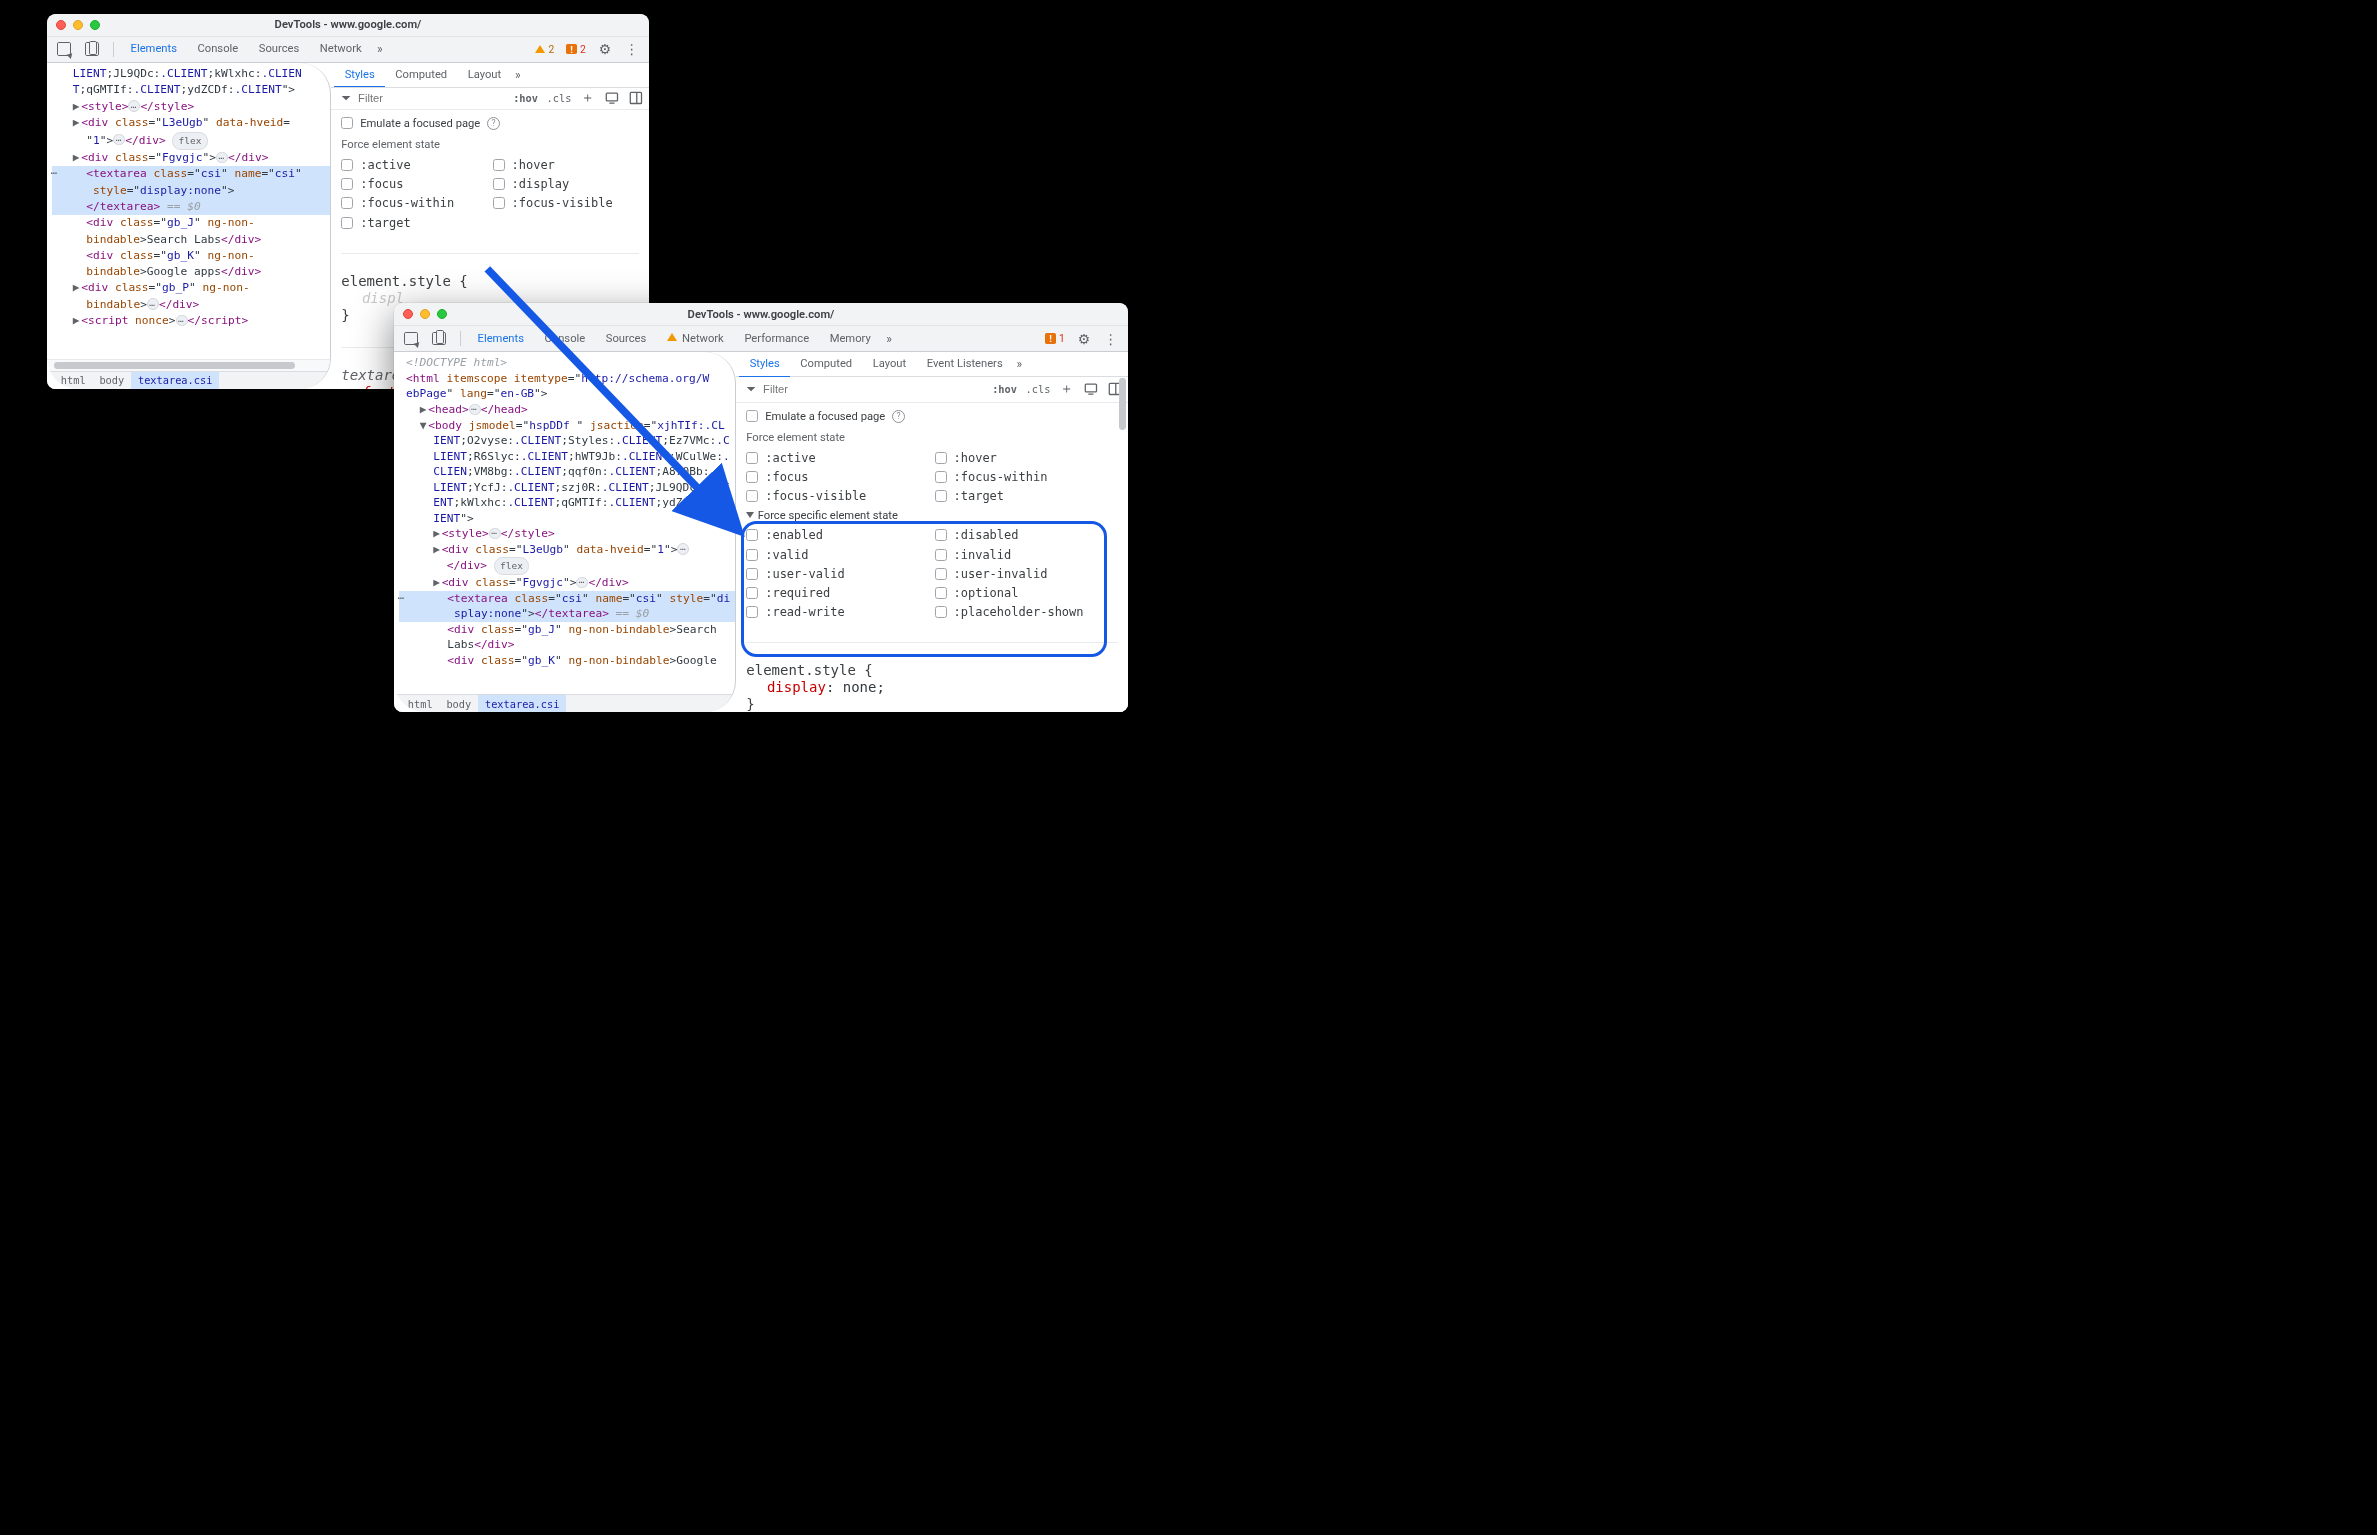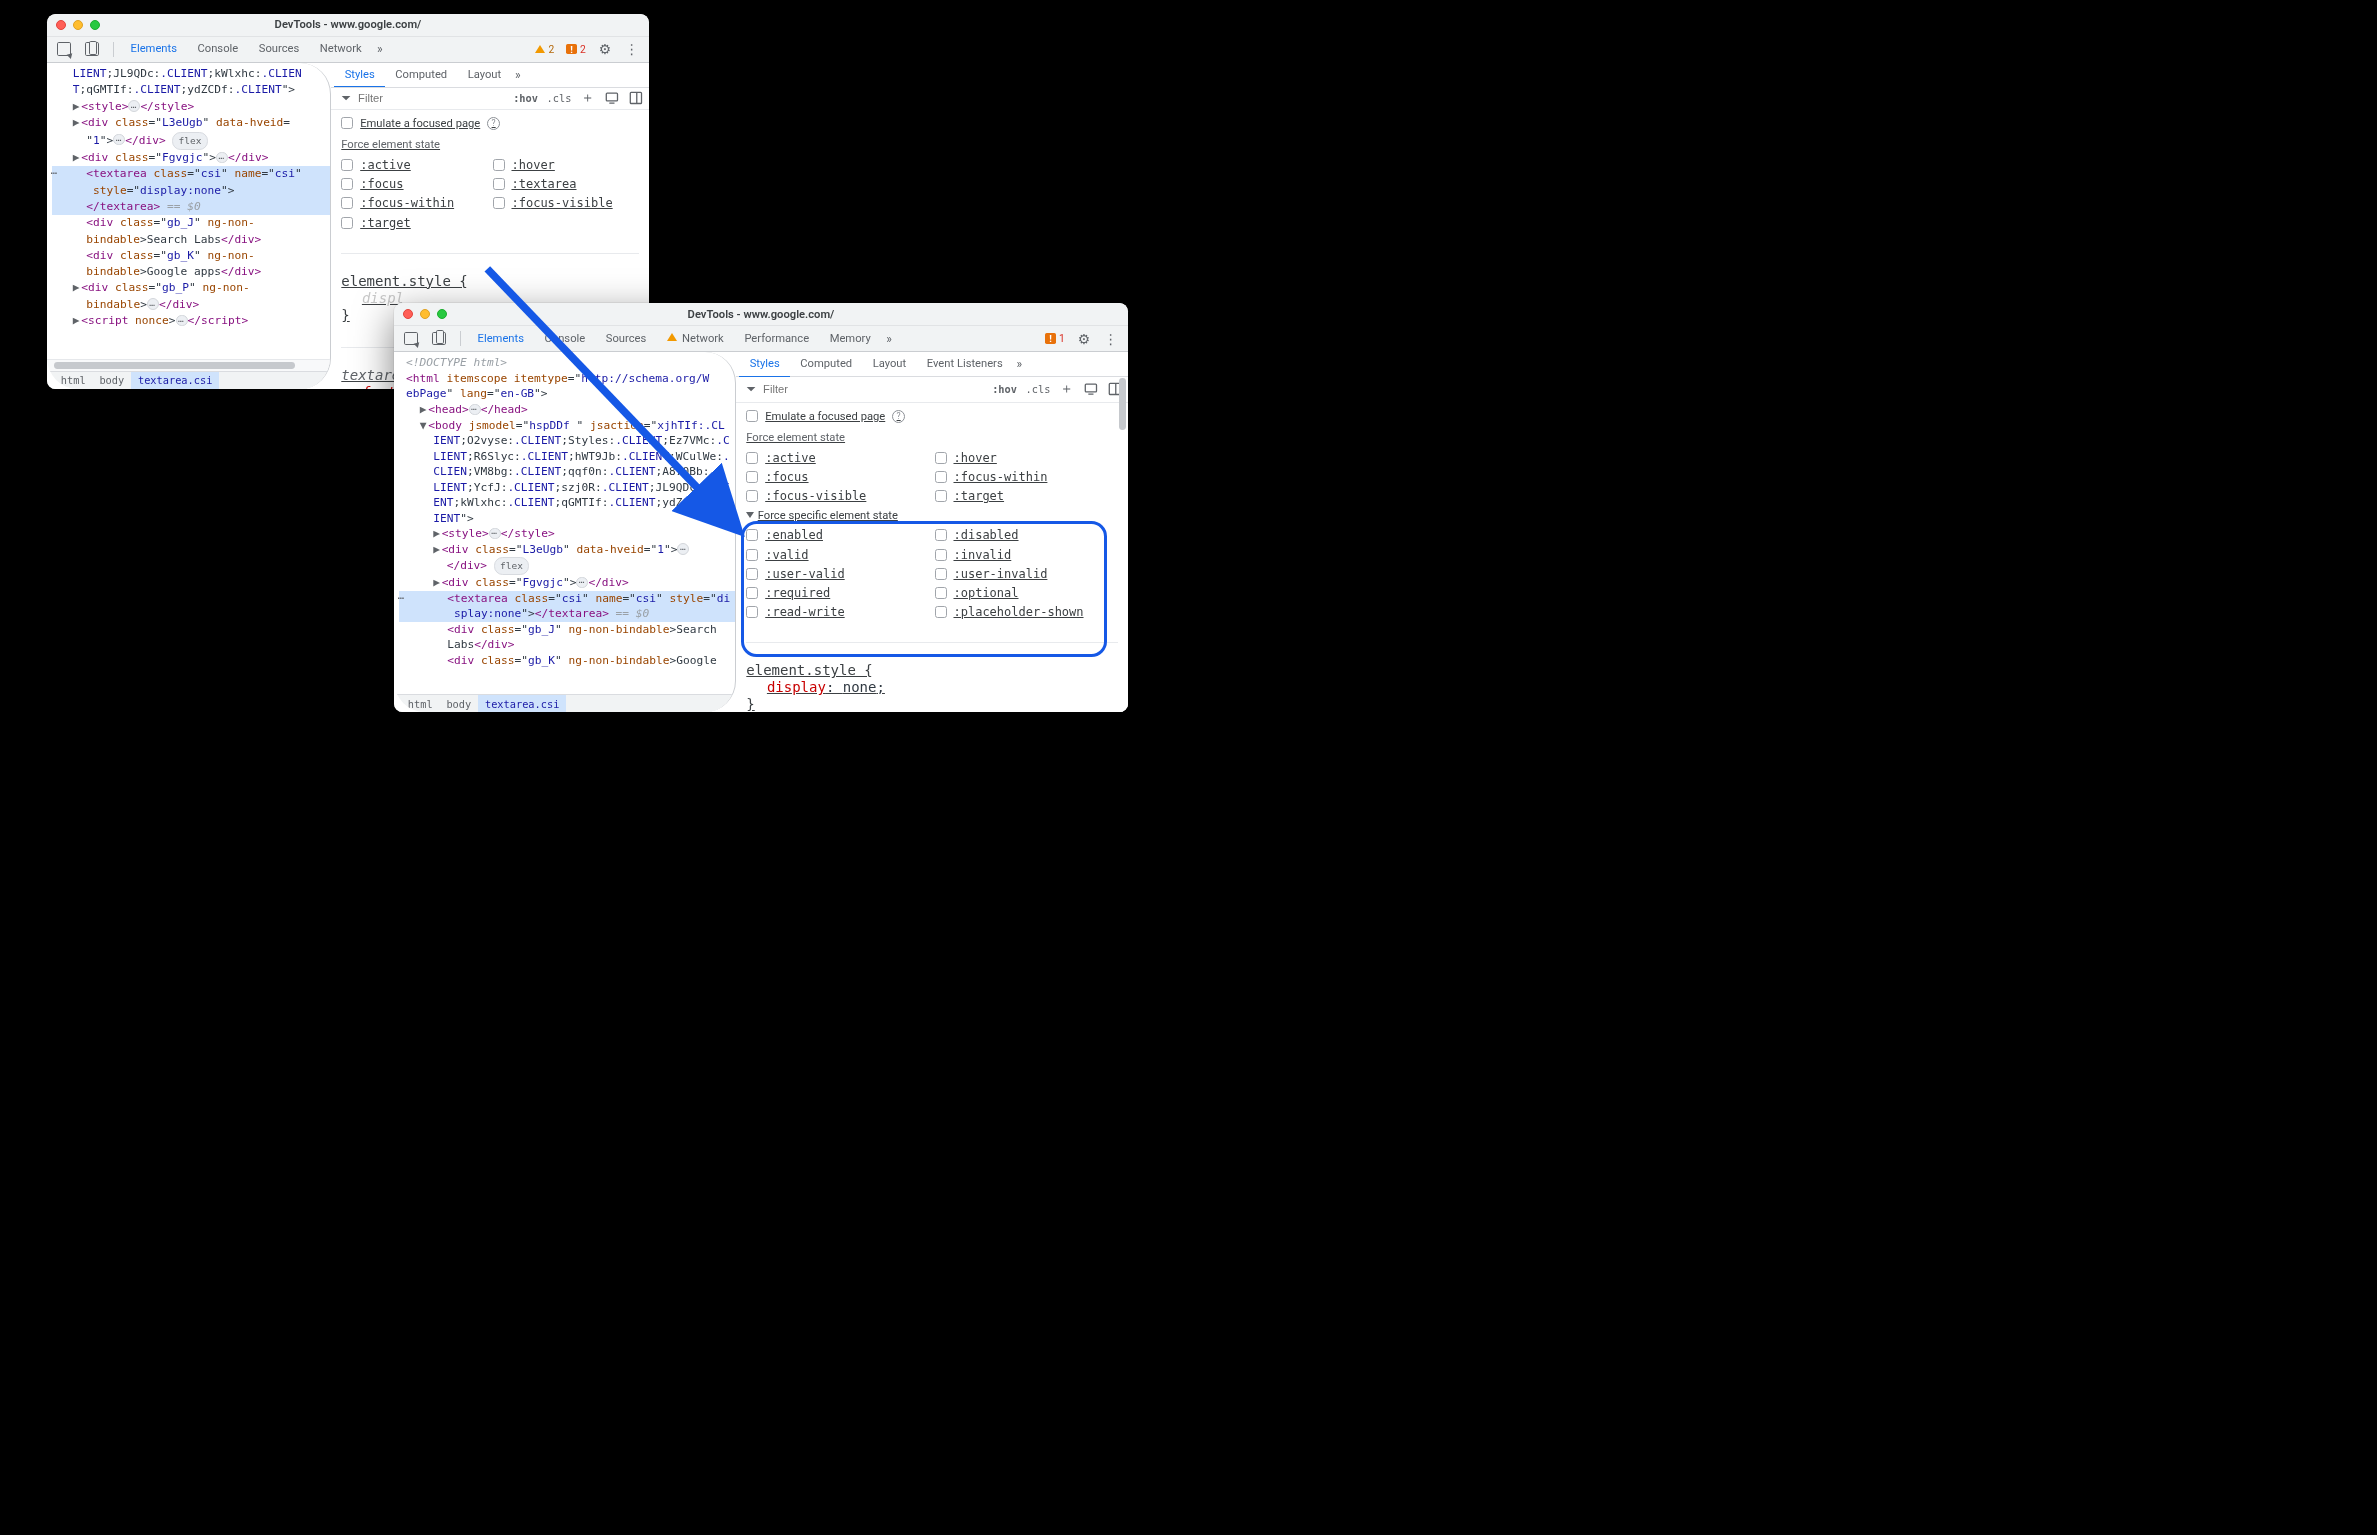--- a/index.html
+++ b/index.html
@@ -146,21 +146,21 @@
   .funnel { color:#5f6368; font-size:12px; }
   .filter-box input { border:none; outline:none; font-size:11.2px; width:100%; color:#5f6368; background:transparent; }
   .hov, .cls { font-family: ui-monospace, Menlo, monospace; font-size:10.3px; color:#5f6368; cursor:pointer; padding:0 1.7px; }
   .hov { font-weight:600; }
   .plus, .devmode, .panels-icon {
     width:19px;height:19px; display:flex;align-items:center;justify-content:center;
     color:#5f6368; cursor:pointer; font-size:13.8px;
   }
   .devmode svg, .panels-icon svg { width:13.8px;height:13.8px; }
 
-  .panel-body { padding:6.9px 10.3px; font-size:11.2px; color:#3c4043; overflow:auto;text-decoration:underline; }
+  .panel-body { padding:6.9px 10.3px; font-size:11.2px; color:#3c4043; overflow:auto; }
   .emulate { display:flex; align-items:center; gap:6.9px; margin-bottom:8.6px; }
   .emulate .q { width:13px;height:13px;border-radius:50%;border:1.1px solid #8c9096;display:inline-flex;align-items:center;justify-content:center;font-size:8.6px;color:#8c9096; }
   .section-label { color:#5f6368; margin:3.4px 0 6.9px; font-size:11.2px; }
   .state-grid { display:grid; grid-template-columns:1fr 1fr; row-gap:5.2px; column-gap:5.2px; font-family: ui-monospace, Menlo, monospace; font-size:12px; }
   .state { display:flex; align-items:center; gap:6.9px; }
   .cb { width:12px;height:12px;border:1.2px solid #a1a5ab;border-radius:2.6px;display:inline-block;flex-shrink:0; background:#fff; }
   .rule-block { border-top:0.9px solid #e8eaed; margin-top:23px; padding-top:19px; font-family: ui-monospace, Menlo, monospace; font-size:14px; line-height:17px; }
   .rule-sel { color:#3c4043; }
   .prop { padding-left:20.6px; }
   .prop-name { color:#c80000; }
@@ -308,21 +308,21 @@
           <div class="state">
               <span class="cb"></span>
               <span>:hover</span>
             </div>
           <div class="state">
               <span class="cb"></span>
               <span>:focus</span>
             </div>
           <div class="state">
               <span class="cb"></span>
-              <span>:textarea</span>
+              <span>:display</span>
             </div>
           <div class="state">
               <span class="cb"></span>
               <span>:focus-within</span>
             </div>
           <div class="state">
               <span class="cb"></span>
               <span>:focus-visible</span>
             </div>
           <div class="state">

